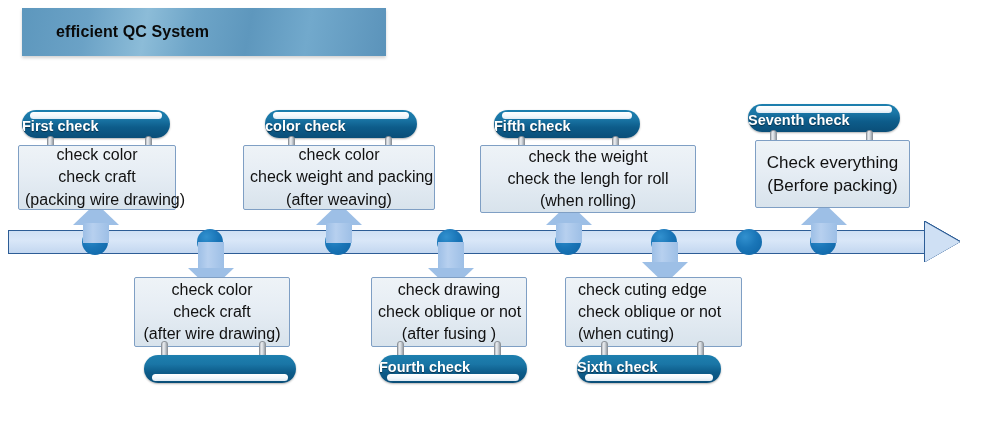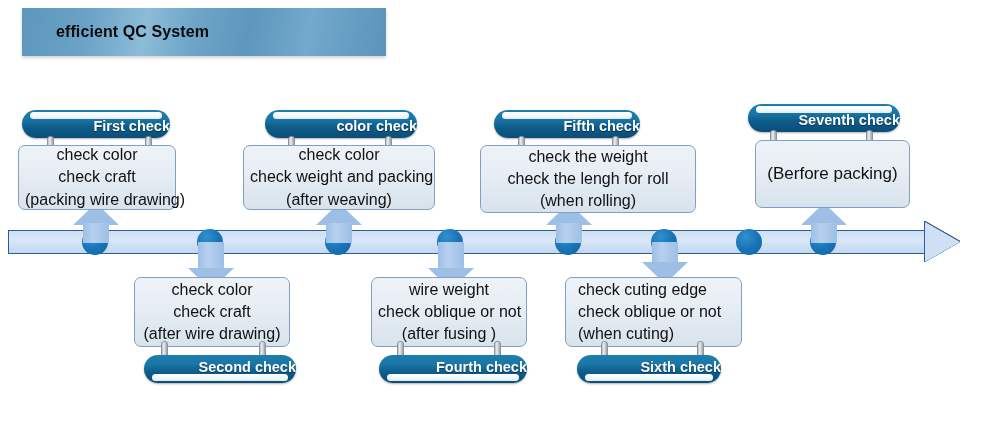--- a/index.html
+++ b/index.html
@@ -73,39 +73,39 @@
     box-shadow:0 1px 2px rgba(0,0,0,.3);
     overflow:hidden;
   }
   .pill .gloss{
     position:absolute;left:8px;right:8px;height:7px;border-radius:5px;
     background:linear-gradient(180deg,#ffffff 0%,#f2f8fc 60%,#dfeaf3 100%);
   }
   .pill.top-label .gloss{top:2px;}
   .pill.bottom-label .gloss{bottom:2px;}
   .pill .ptext{
-    position:absolute;left:0;right:0;
+    position:absolute;left:0;right:12px;
     font-size:14.5px;font-weight:bold;color:#ffffff;
-    text-align:right;white-space:nowrap;
+    text-align:left;white-space:nowrap;
     text-shadow:0 1px 1px rgba(0,0,0,.45);
   }
   .pill.top-label .ptext{top:8px;}
   .pill.bottom-label .ptext{top:4px;}
 
   .pin{
     position:absolute;width:7px;height:17px;border-radius:3px;
     background:linear-gradient(90deg,#b9bec4 0%,#eceef1 35%,#c8ced4 65%,#9aa0a7 100%);
     border:1px solid #8e949b;box-sizing:border-box;
   }
 
   .box{
     position:absolute;
     background:linear-gradient(180deg,#eef3f7 0%,#e6edf4 45%,#d8e3ec 100%);
     border:1px solid #7f9fc4;
-    border-radius:7px;
+    border-radius:2px;
     box-sizing:border-box;
     display:flex;flex-direction:column;justify-content:center;
     padding:4px 6px;
   }
   .box .line{
     font-size:16px;color:#111111;line-height:1.38;
     text-align:center;white-space:nowrap;
   }
   .box.left-align .line{text-align:left;padding-left:6px;}
   .box.calibri .line{font-size:17px;}
@@ -177,41 +177,40 @@
   <div class="check-item">
     <div class="box" style="left:134px;top:277px;width:156px;height:70px">
       <div class="line">check color</div>
       <div class="line">check craft</div>
       <div class="line">(after wire drawing)</div>
     </div>
     <div class="pin" style="left:161px;top:341px"></div>
     <div class="pin" style="left:259px;top:341px"></div>
     <div class="pill bottom-label" style="left:144px;top:355px;width:152px">
       <div class="gloss"></div>
-      <div class="ptext">Second check</div>
     </div>
   </div>
 
   <div class="check-item">
     <div class="pill top-label" style="left:265px;top:110px;width:152px">
       <div class="gloss"></div>
       <div class="ptext">color check</div>
     </div>
     <div class="pin" style="left:288px;top:136px"></div>
     <div class="pin" style="left:385px;top:136px"></div>
     <div class="box" style="left:243px;top:145px;width:192px;height:65px">
       <div class="line">check color</div>
       <div class="line">check weight and packing</div>
       <div class="line">(after weaving)</div>
     </div>
   </div>
 
   <div class="check-item">
     <div class="box" style="left:371px;top:277px;width:156px;height:70px">
-      <div class="line">wire weight</div>
+      <div class="line">check drawing</div>
       <div class="line">check oblique or not</div>
       <div class="line">(after fusing )</div>
     </div>
     <div class="pin" style="left:397px;top:341px"></div>
     <div class="pin" style="left:494px;top:341px"></div>
     <div class="pill bottom-label" style="left:379px;top:355px;width:148px">
       <div class="gloss"></div>
       <div class="ptext">Fourth check</div>
     </div>
   </div>
@@ -245,17 +244,18 @@
   </div>
 
   <div class="check-item">
     <div class="pill top-label" style="left:748px;top:104px;width:152px">
       <div class="gloss"></div>
       <div class="ptext">Seventh check</div>
     </div>
     <div class="pin" style="left:770px;top:130px"></div>
     <div class="pin" style="left:866px;top:130px"></div>
     <div class="box calibri" style="left:755px;top:140px;width:155px;height:68px">
+      <div class="line">Check everything</div>
       <div class="line">(Berfore packing)</div>
     </div>
   </div>
 
 </div>
 
 </body></html>

